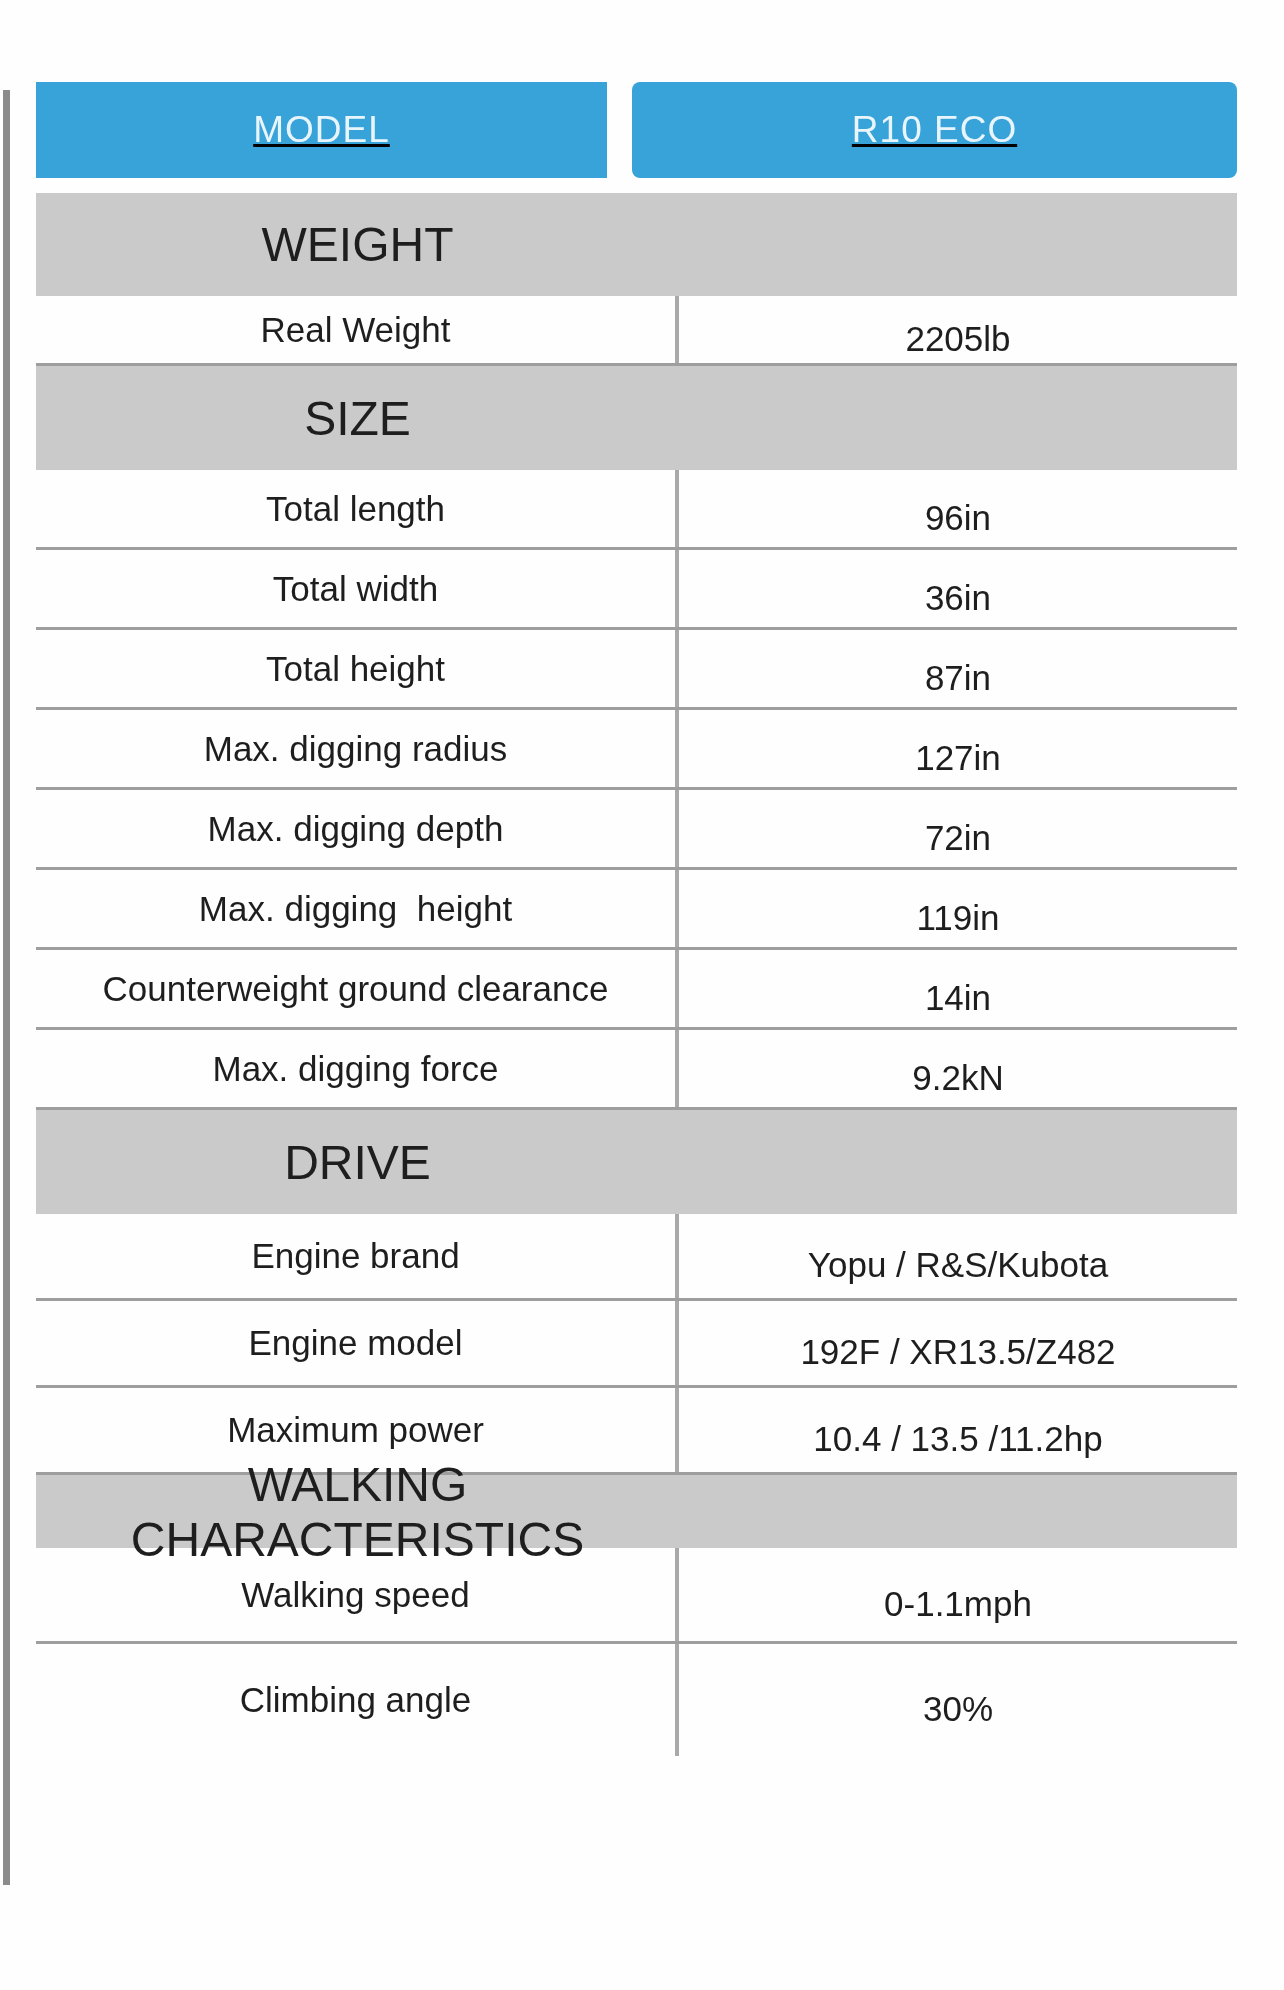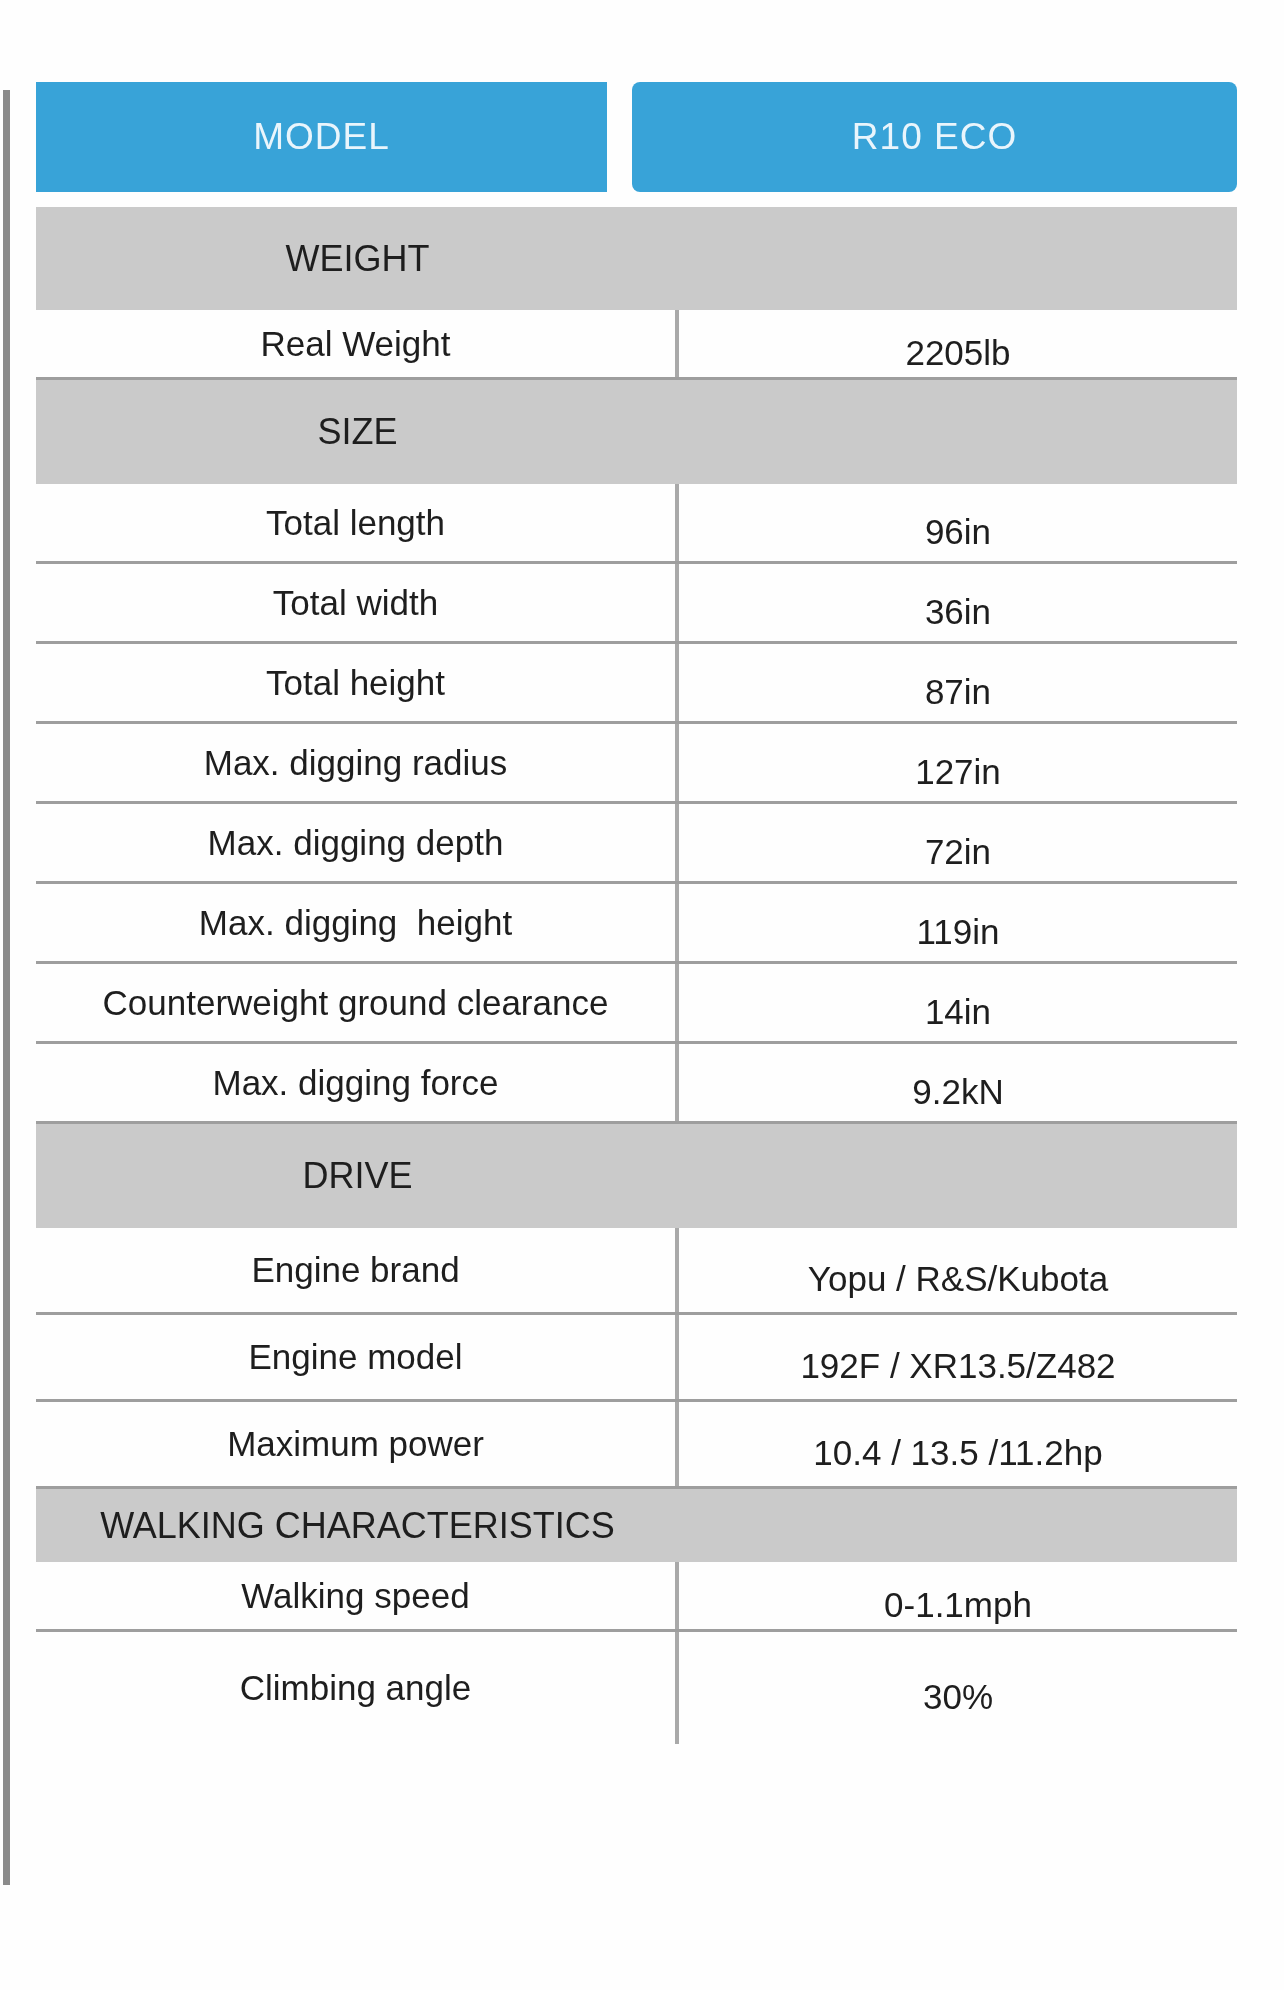--- a/index.html
+++ b/index.html
@@ -32,21 +32,22 @@
   }
   .spec-table{
     position:absolute;
     left:36px;
     top:82px;
     width:1201px;
   }
   
   .hdr-row{
     display:flex;
-    height:110px;
+    height:96px;
+    text-decoration:underline;
   }
   .hdr-box{
     display:flex;
     align-items:center;
     justify-content:center;
     background:var(--blue);
     color:var(--hdr-text);
     font-size:37px;
     letter-spacing:1px;
   }
@@ -59,33 +60,33 @@
     height:104px;
     background:var(--band);
     display:flex;
     align-items:center;
   }
   .band.tall{height:103px;}
   .band.walk{height:73px;}
   .band-label{
     width:643px;
     text-align:center;
-    font-size:36px;
+    font-size:48px;
     color:var(--text);
     white-space:pre-wrap;
   }
   
   .row{
     display:flex;
     border-bottom:3px solid var(--line);
   }
   .row{height:80px;}
   .row.h-weight{height:70px;}
   .row.h-drive{height:87px;}
-  .row.h-walk{height:70px;}
+  .row.h-walk{height:96px;}
   .row.h-last{height:112px;border-bottom:none;}
   .cell-l{
     width:643px;
     border-right:4px solid var(--divider);
     display:flex;
     align-items:center;
     justify-content:center;
     font-size:35px;
     color:var(--text);
     white-space:pre-wrap;

